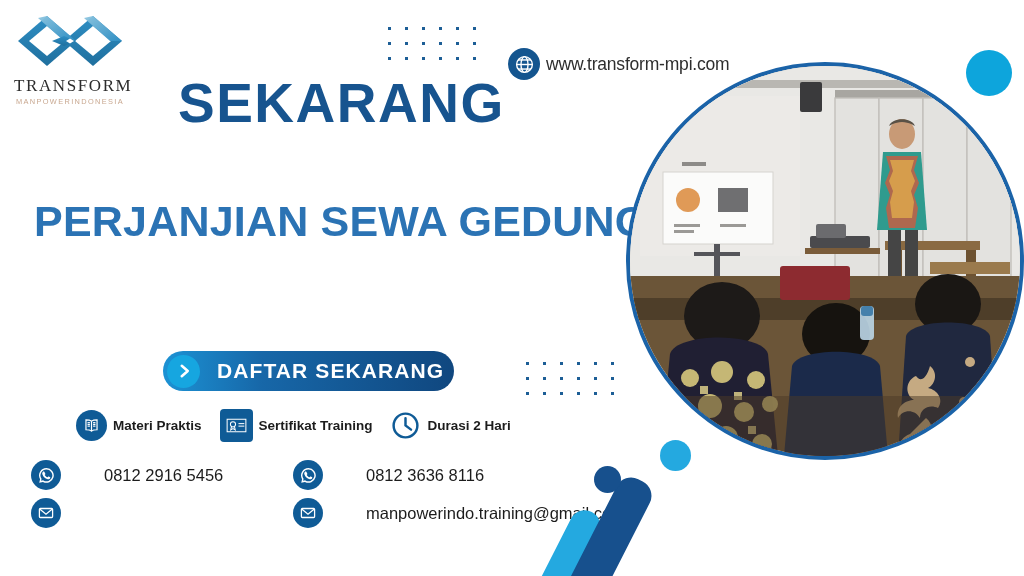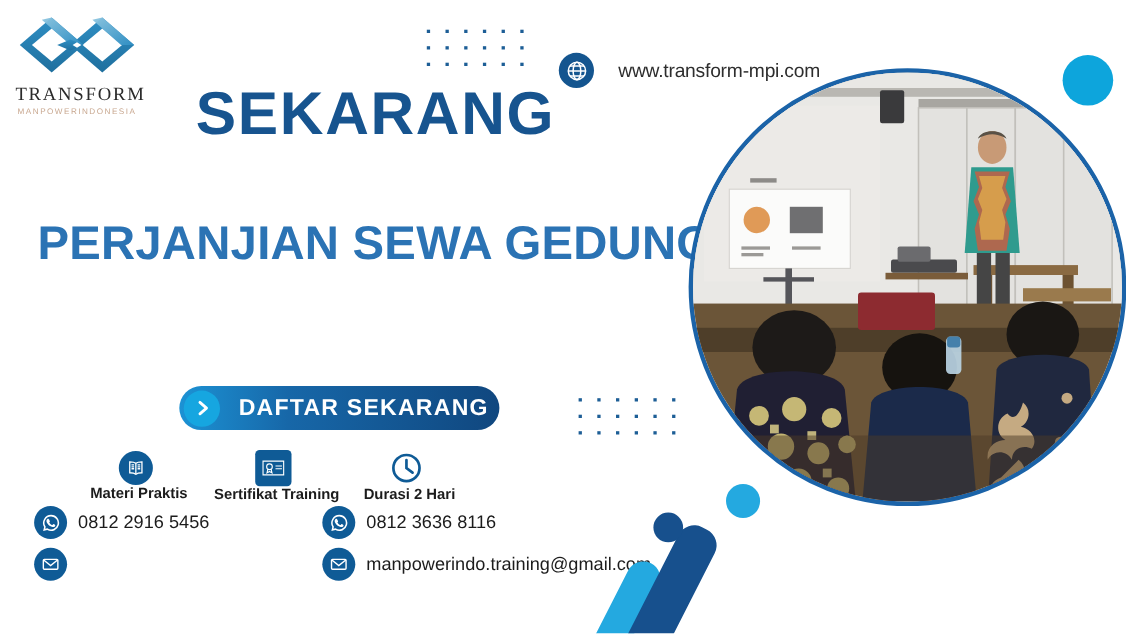--- a/index.html
+++ b/index.html
@@ -32,21 +32,21 @@
   }
   .subtitle {
     position:absolute; left:34px; top:200px;
     font-size:43px; font-weight:bold; color:#2b73b4;
     letter-spacing:0.2px; line-height:1;
   }
 
   
   .site-row {
     position:absolute; left:508px; top:48px;
-    display:flex; align-items:center; gap:22px;
+    display:flex; align-items:center; gap:6px;
   }
   .globe-circle {
     width:32px; height:32px; border-radius:50%;
     background:#14558f; display:flex; align-items:center; justify-content:center;
   }
   .site-text { font-size:17.5px; color:#2e2e2e; letter-spacing:-0.2px; }
 
   
   .cta {
     position:absolute; left:163px; top:351px;
@@ -62,37 +62,37 @@
   .cta-label {
     color:#ffffff; font-size:21px; font-weight:bold;
     letter-spacing:1.1px; margin-left:17px;
   }
 
   
   .features {
     position:absolute; left:76px; top:409px;
     display:flex; align-items:center;
   }
-  .feature { display:flex; align-items:center;flex-direction:column; }
+  .feature { display:flex; align-items:center; }
   .feature-label { font-size:13.5px; font-weight:bold; color:#1c1c1c; margin-left:6px; }
   .badge-circle {
     width:31px; height:31px; border-radius:50%; background:#0f5b96;
     display:flex; align-items:center; justify-content:center; flex:none;
   }
   .badge-square {
     width:33px; height:33px; border-radius:4px; background:#0f5b96;
     display:flex; align-items:center; justify-content:center; flex:none;
   }
   .badge-plain { width:33px; height:33px; display:flex; align-items:center; justify-content:center; flex:none; }
   .gap-a { width:18px; } .gap-b { width:16px; }
 
   
   .contact-rows { position:absolute; left:31px; top:456px; }
   .c-row { display:flex; align-items:center; height:38px; }
-  .c-item { display:flex; align-items:center; }
+  .c-item { display:flex; align-items:center;gap:33px; }
   .c-ico {
     width:30px; height:30px; border-radius:50%; background:#0f5b96;
     display:flex; align-items:center; justify-content:center; flex:none;
   }
   .c-text { font-size:16.5px; color:#1c1c1c; margin-left:10px; white-space:nowrap; }
 
   
   .photo-circle {
     position:absolute; left:626px; top:62px; width:398px; height:398px;
     border-radius:50%; border:4px solid #1b63a8; overflow:hidden;

